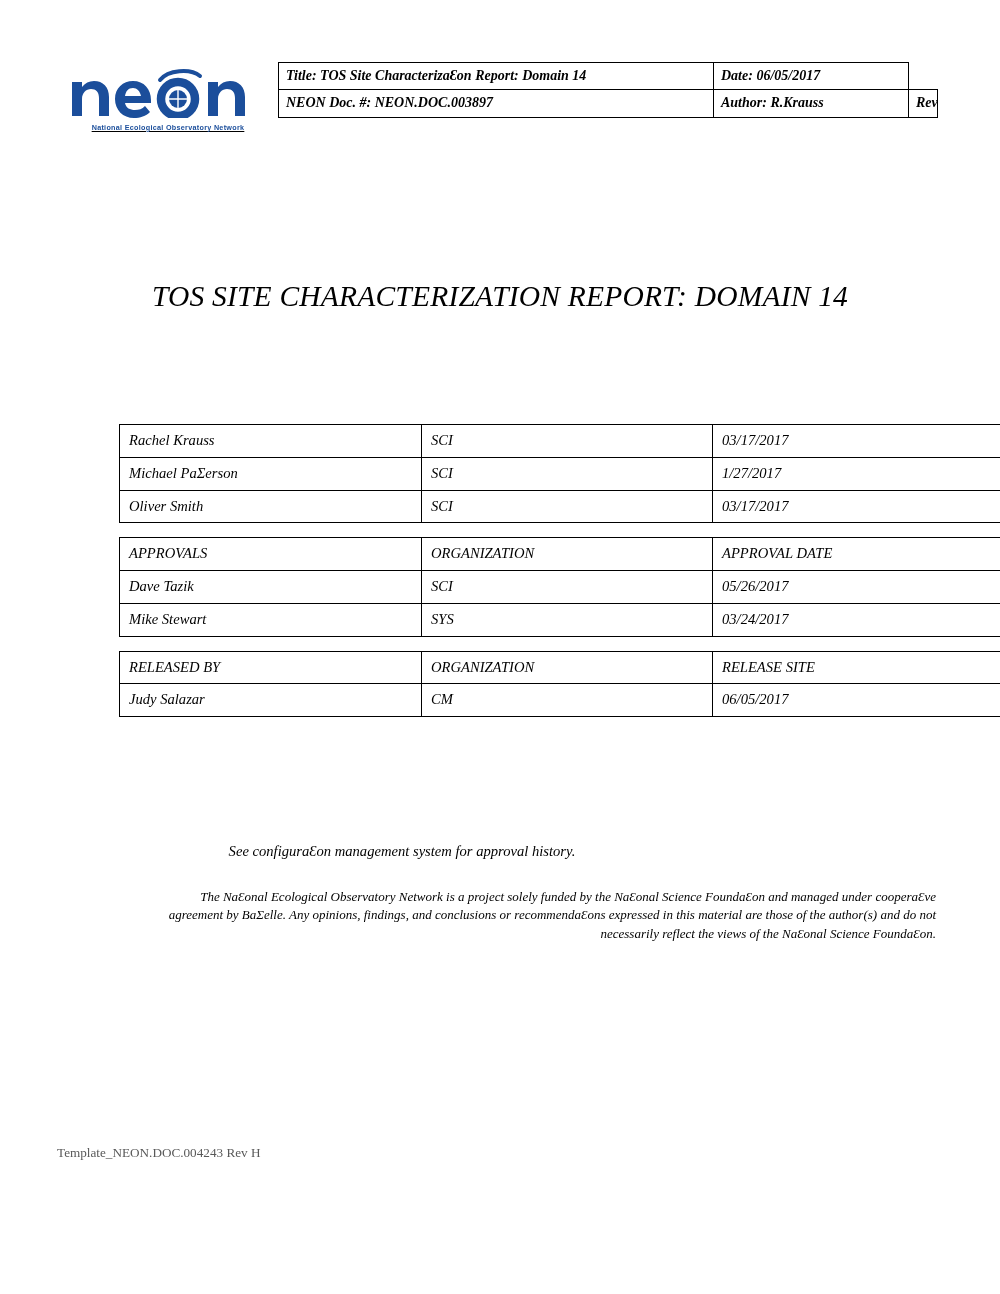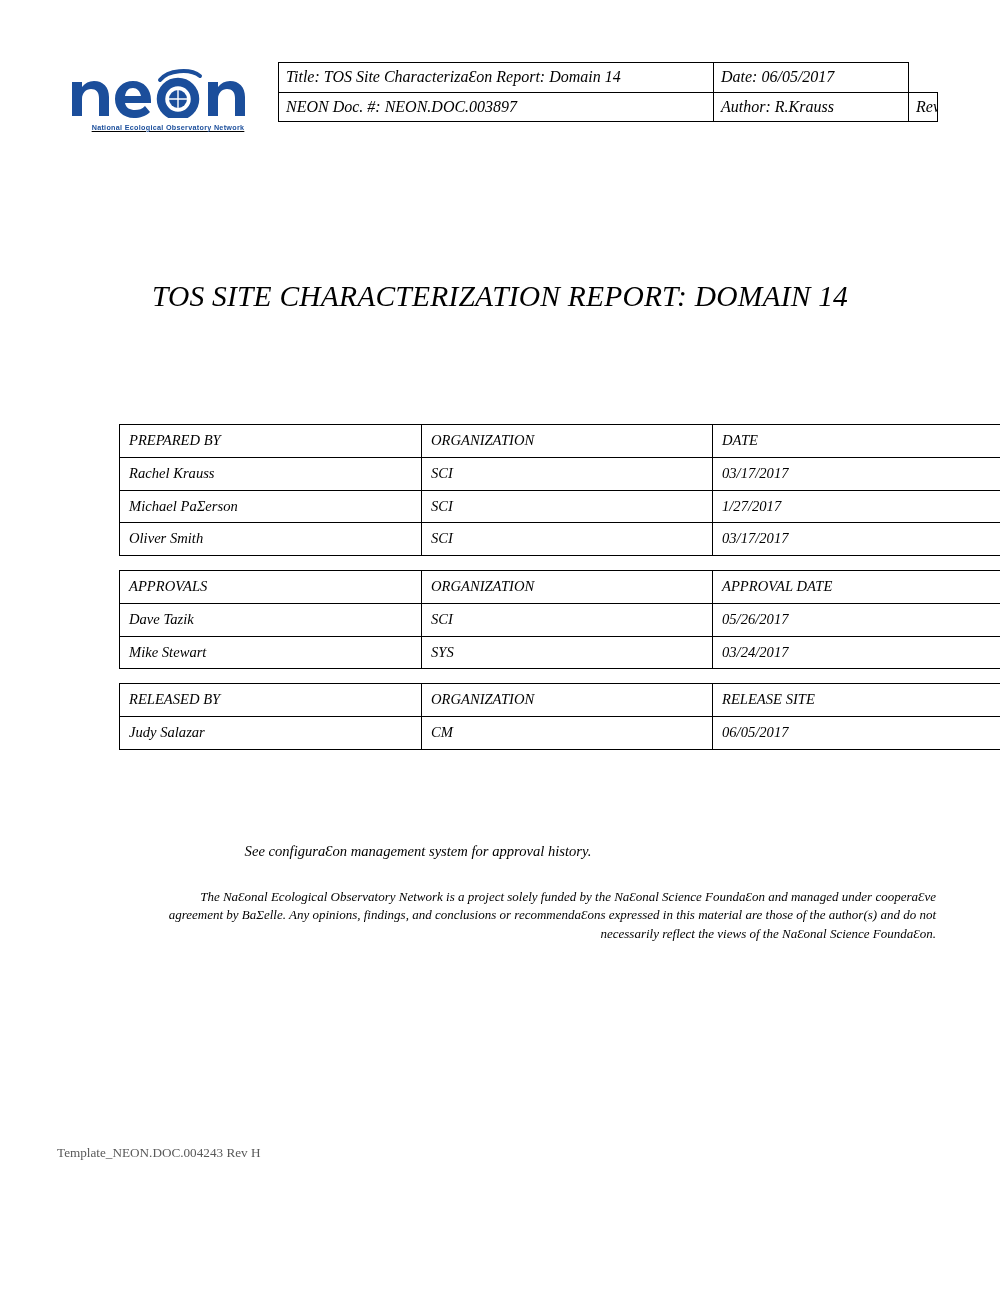--- a/index.html
+++ b/index.html
@@ -54,26 +54,27 @@
 
   .header-table {
     margin-left: 10px;
     border-collapse: collapse;
     width: 668px;
     table-layout: fixed;
   }
   .header-table td {
     border: 1px solid #000;
     font-style: italic;
-    font-size: 16px;
+    font-size: 14px;
     padding: 5px 7px 6px 7px;
     line-height: 1.1;
     vertical-align: middle;
     white-space: nowrap;
     overflow: hidden;
+    font-weight: bold;
   }
 
   
   .doc-title {
     position: absolute;
     top: 252px;
     left: 0;
     width: 1000px;
     text-align: center;
     font-style: italic;
@@ -114,21 +115,20 @@
 
   
   .cm-note {
     position: absolute;
     top: 843px;
     left: 0;
     width: 804px;
     text-align: center;
     font-style: italic;
     font-size: 14.6px;
-    padding-left: 16px;
   }
 
   .funding-note {
     position: absolute;
     top: 888px;
     left: 112px;
     width: 776px;
     text-align: right;
     font-style: italic;
     font-size: 13px;
@@ -186,25 +186,20 @@
     </tbody>
       </table>
   </div>
 
   <div class="doc-title">TOS SITE CHARACTERIZATION REPORT: DOMAIN 14</div>
 
   <div class="sig-tables">
 
     <table class="sig">
       <tbody>
-          <tr>
-        <td class="col-a">PREPARED BY</td>
-        <td class="col-b">ORGANIZATION</td>
-        <td class="col-c">DATE</td>
-      </tr>
       <tr>
         <td class="col-a">Rachel Krauss</td>
         <td class="col-b">SCI</td>
         <td class="col-c">03/17/2017</td>
       </tr>
       <tr>
         <td class="col-a">Michael PaΣerson</td>
         <td class="col-b">SCI</td>
         <td class="col-c">1/27/2017</td>
       </tr>

